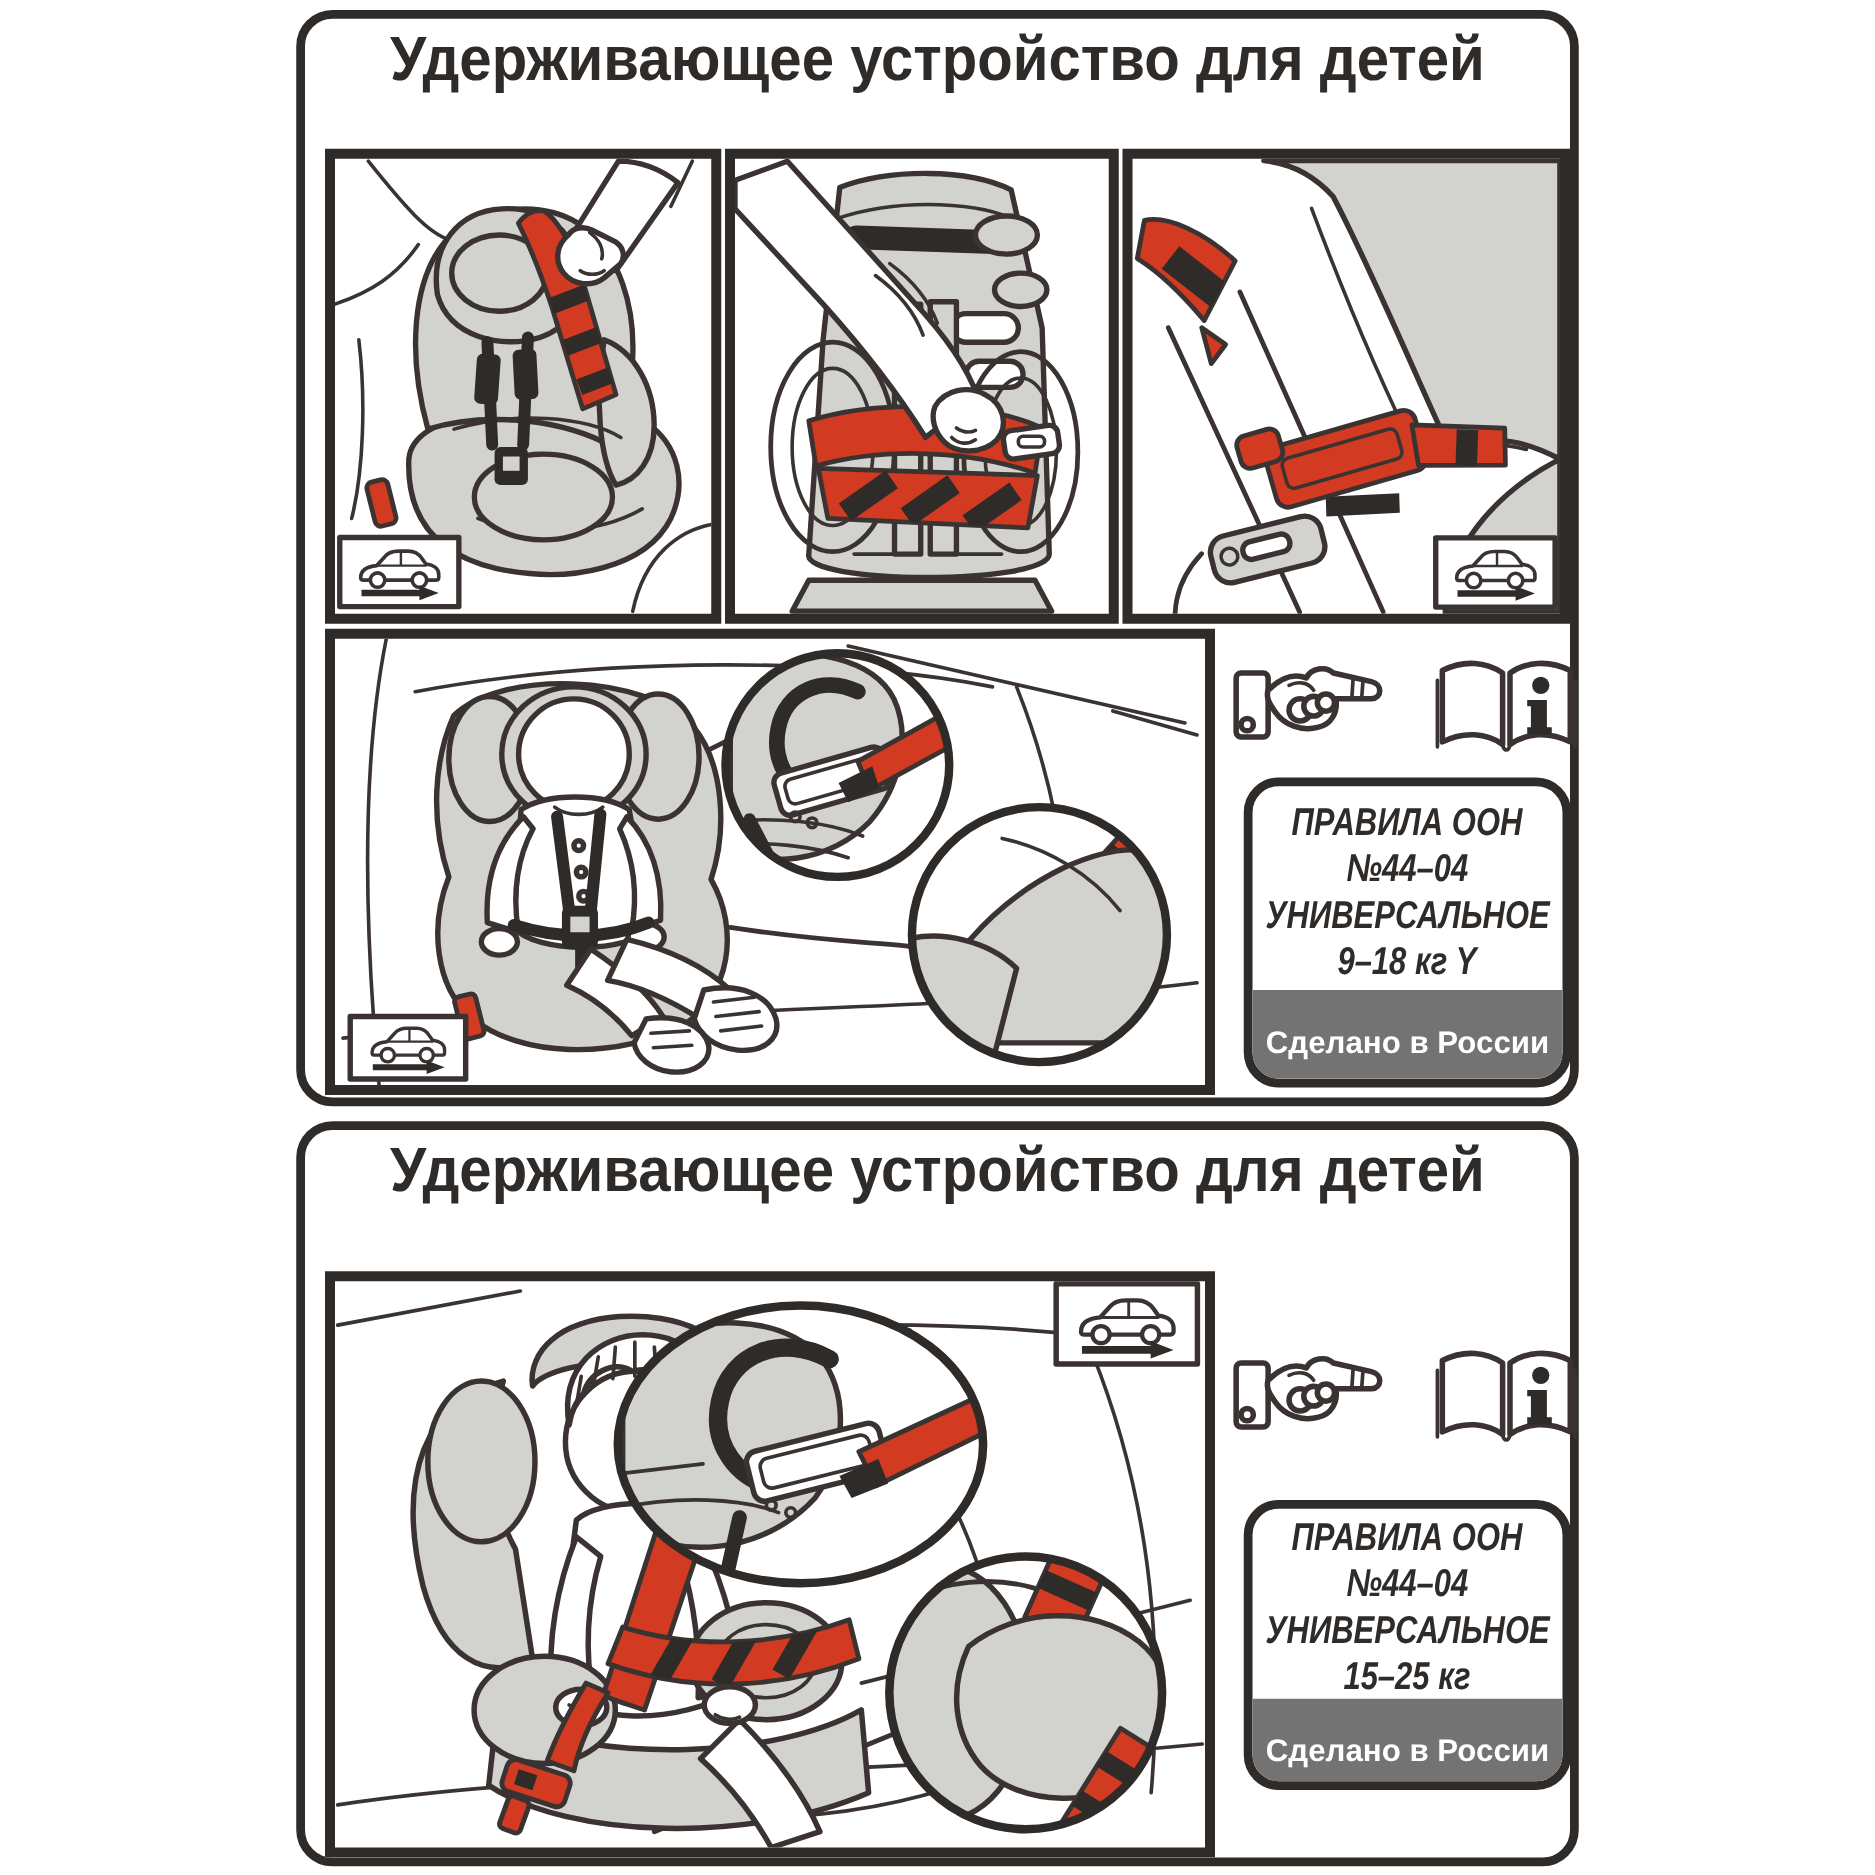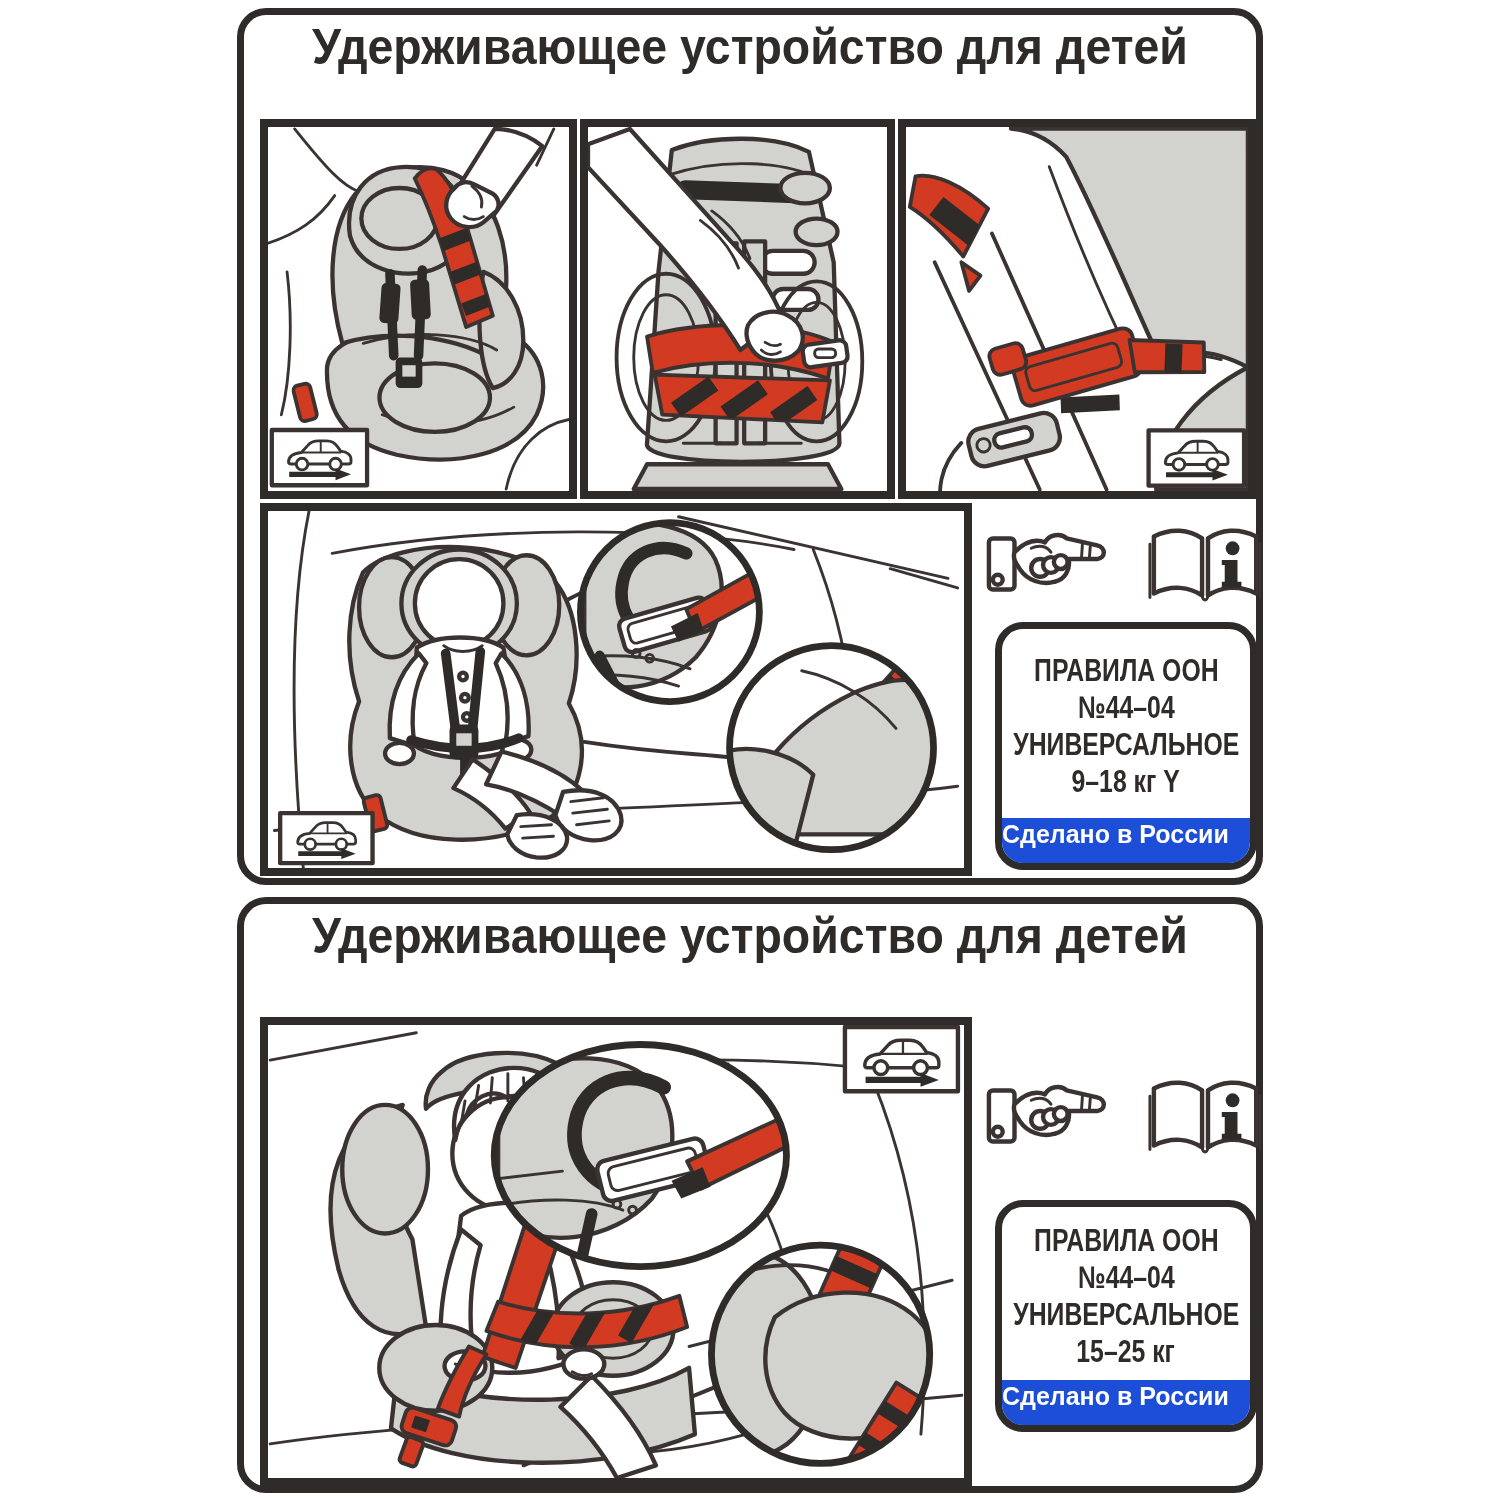--- a/index.html
+++ b/index.html
@@ -18,23 +18,23 @@
   #p1-big{left:16px;top:488px;width:712px;height:373px;}
   #p2-big{left:16px;top:113px;width:712px;height:469px;}
   .bigbox svg{display:block;width:100%;height:100%;}
   .icon-row{position:absolute;display:flex;gap:34px;align-items:center;}
   #p1-icons{left:740px;top:497px;width:280px;height:104px;}
   #p2-icons{left:740px;top:160px;width:280px;height:104px;}
   .icon-row svg{height:96px;}
   .cert{position:absolute;left:751px;width:262px;border:7px solid #2e2b29;border-radius:28px;background:#fff;box-sizing:border-box;overflow:hidden;display:flex;flex-direction:column;}
   #p1-cert{top:607px;height:248px;}
   #p2-cert{top:296px;height:232px;}
-  .cert-text{flex:1;display:flex;flex-direction:column;justify-content:center;align-items:center;padding-top:4px;}
+  .cert-text{flex:1;display:flex;flex-direction:column;justify-content:center;align-items:center;padding-top:4px;font-style:italic;}
   .cert-line{font-size:31px;font-weight:bold;line-height:37px;white-space:nowrap;transform:scaleX(0.8);transform-origin:center;color:#2e2b29;}
-  .cert-banner{background:#1d4ed8;color:#fff;font-weight:bold;font-size:25px;text-align:left;padding:2px 0 14px 0;}
+  .cert-banner{background:#737373;color:#fff;font-weight:bold;font-size:25px;text-align:center;padding:28px 0 14px 0;}
   
   .ln{fill:none;stroke:#3a3332;stroke-width:4;stroke-linecap:round;stroke-linejoin:round;}
   .ln3{fill:none;stroke:#3a3332;stroke-width:3;stroke-linecap:round;stroke-linejoin:round;}
   .gry{fill:#d2d2ce;stroke:#3a3332;stroke-width:4.5;stroke-linejoin:round;}
   .wht{fill:#ffffff;stroke:#3a3332;stroke-width:4.5;stroke-linejoin:round;}
   .red{fill:#d23b22;stroke:#3a3332;stroke-width:4;stroke-linejoin:round;}
   .blk{fill:#2e2b29;stroke:none;}
   .thick{fill:none;stroke:#2e2b29;stroke-width:10;stroke-linecap:round;}
 </style>
 </head>

